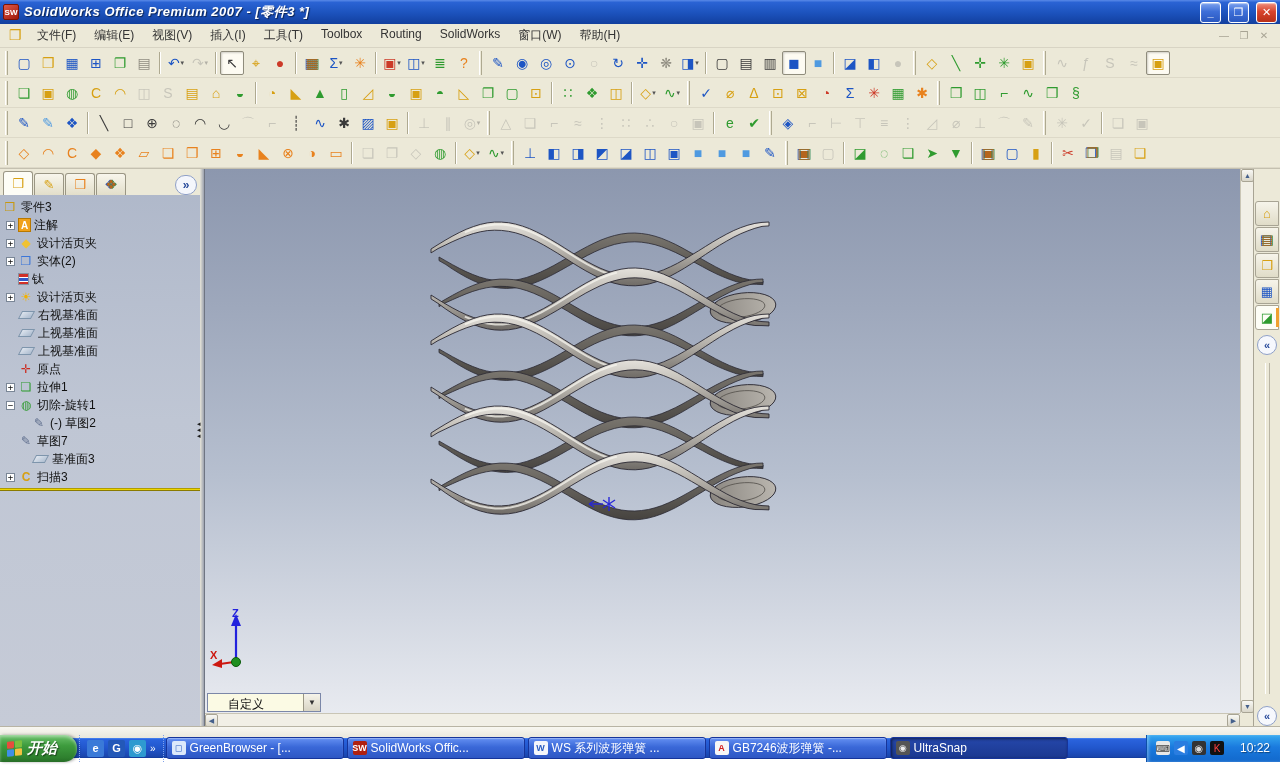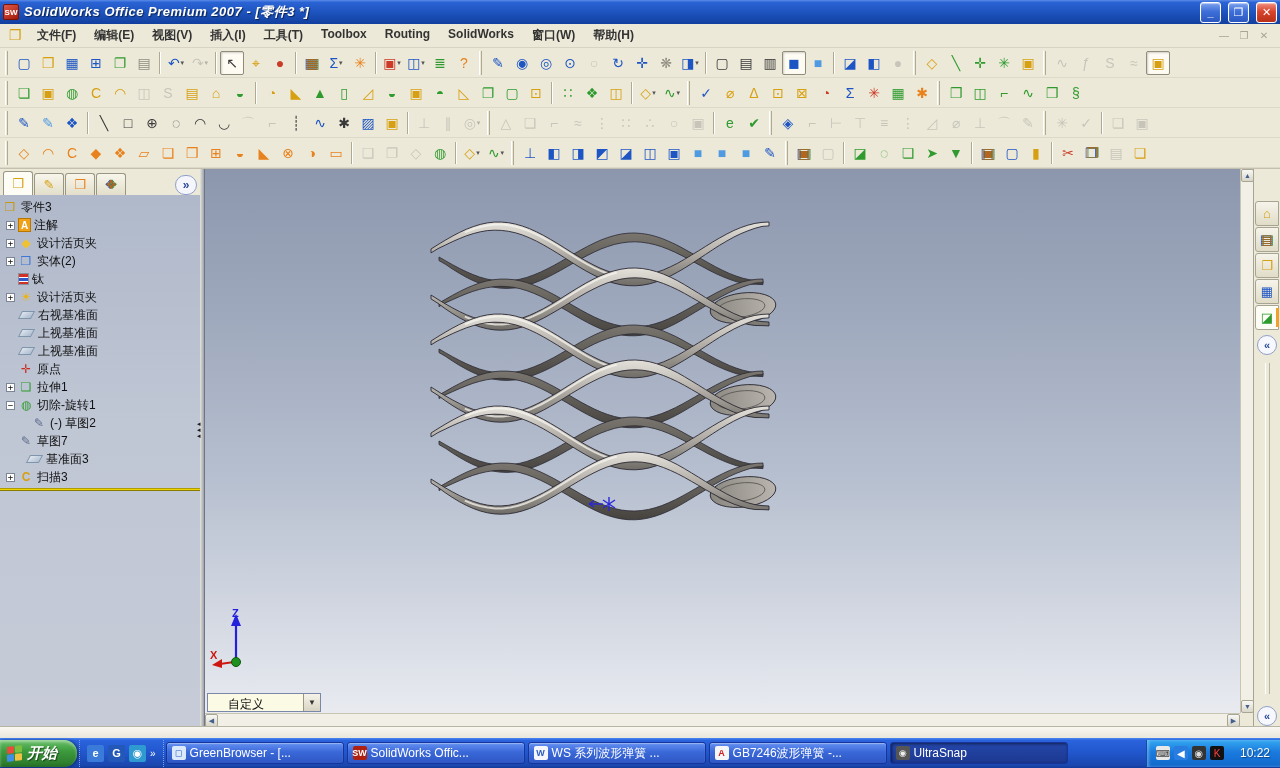--- a/index.html
+++ b/index.html
@@ -18,21 +18,21 @@
   .winbtn{width:21px;height:21px;margin-left:2px;border-radius:3px;border:1px solid #fff;
     background:linear-gradient(180deg,#7da2ee 0%,#3e6fd8 45%,#2a58c0 100%);
     color:#fff;font-size:11px;font-weight:bold;display:flex;align-items:center;justify-content:center;
     box-shadow:inset 0 1px 1px rgba(255,255,255,.5);}
   .winbtn.close{background:linear-gradient(180deg,#f0907e 0%,#d8442c 45%,#b83018 100%);}
 
   
   #menubar{height:24px;background:#ece9d8;display:flex;align-items:center;
     border-bottom:1px solid #d8d4c4;padding:0 2px;}
   #menu-doc-icon{width:18px;height:17px;margin:0 4px;color:#d7a013;font-size:14px;line-height:17px;text-align:center;}
-  .menu-item{padding:3px 9px;color:#333;white-space:nowrap;font-weight:bold;}
+  .menu-item{padding:3px 9px;color:#333;white-space:nowrap;}
   #mdi-controls{margin-left:auto;display:flex;gap:4px;padding-right:6px;color:#a8a494;font-size:10px;}
   .mdi-btn{width:16px;height:14px;text-align:center;line-height:14px;}
 
   
   #toolbars{background:#ece9d8;}
   .tb-row{height:30px;display:flex;align-items:center;padding:0 2px;
     border-bottom:1px solid #ddd9c8;}
   .hdl{width:3px;height:24px;border-left:1px solid #fff;border-right:1px solid #aea990;margin:0 4px 0 3px;}
   .sep{width:2px;height:22px;border-left:1px solid #aea990;border-right:1px solid #fff;margin:0 3px;}
   .tbi{height:24px;min-width:24px;padding:0 1px;display:flex;align-items:center;justify-content:center;
@@ -106,21 +106,21 @@
   .tp-tab.active{background:#fdfdf6;}
   .tp-tab.active::after{content:"";position:absolute;right:-1px;top:2px;bottom:2px;width:3px;background:#f0a030;}
   .tp-collapse{width:20px;height:20px;border:1px solid #8fa0c8;border-radius:50%;background:#f6f8fd;
     color:#2a4c9c;font-weight:bold;font-size:11px;text-align:center;line-height:18px;margin-top:4px;}
   #tp-grip{flex:1;width:5px;margin:8px 0;border-left:1px solid #fff;border-right:1px solid #b8b4a4;}
 
   
   #statusbar{height:12px;background:linear-gradient(180deg,#f8f7f1,#e9e7dc);border-top:1px solid #b8b4a4;}
 
   
-  #taskbar{height:30px;display:flex;align-items:center;
+  #taskbar{height:20px;display:flex;align-items:center;
     background:linear-gradient(180deg,#4b86f2 0%,#2a63dd 8%,#2156cc 50%,#1a46ae 92%,#123a98 100%);}
   #start-btn{height:27px;padding:0 20px 0 7px;border-radius:0 13px 13px 0;display:flex;align-items:center;gap:5px;
     background:linear-gradient(180deg,#6cc26c 0%,#3d9b3d 40%,#2e7f2e 85%,#256c25 100%);
     box-shadow:inset 0 2px 3px rgba(255,255,255,.4),2px 0 3px rgba(0,0,0,.35);
     color:#fff;font-size:15px;font-weight:bold;font-style:italic;text-shadow:1px 1px 1px rgba(0,0,0,.5);}
   #win-flag{width:15px;height:15px;display:grid;grid-template-columns:7px 7px;grid-template-rows:7px 7px;gap:1px;
     transform:skewY(-6deg);}
   #win-flag span{border-radius:1px;}
   #quick-launch{display:flex;align-items:center;gap:4px;padding:0 7px;height:27px;
     border-left:1px dotted #7fa0ea;border-right:1px dotted #7fa0ea;margin-left:2px;}
@@ -842,21 +842,21 @@
         <div class="trow" style="padding-left: 15px;">
           <span class="tspace"></span>
           <span class="ti" style="color: rgb(90, 106, 138);">✎</span>
           <span>(-) 草图2</span>
         </div>
         <div class="trow" style="padding-left: 2px;">
           <span class="tspace"></span>
           <span class="ti" style="color: rgb(90, 106, 138);">✎</span>
           <span>草图7</span>
         </div>
-        <div class="trow" style="padding-left: 10px;">
+        <div class="trow" style="padding-left: 16px;">
           <span class="tspace"></span>
           <span class="ti ti-plane"></span>
           <span>基准面3</span>
         </div>
         <div class="trow" style="padding-left: 2px;">
           <span class="texp">+</span>
           <span class="ti" style="color: rgb(215, 160, 19);">C</span>
           <span>扫描3</span>
         </div>
       </div>

